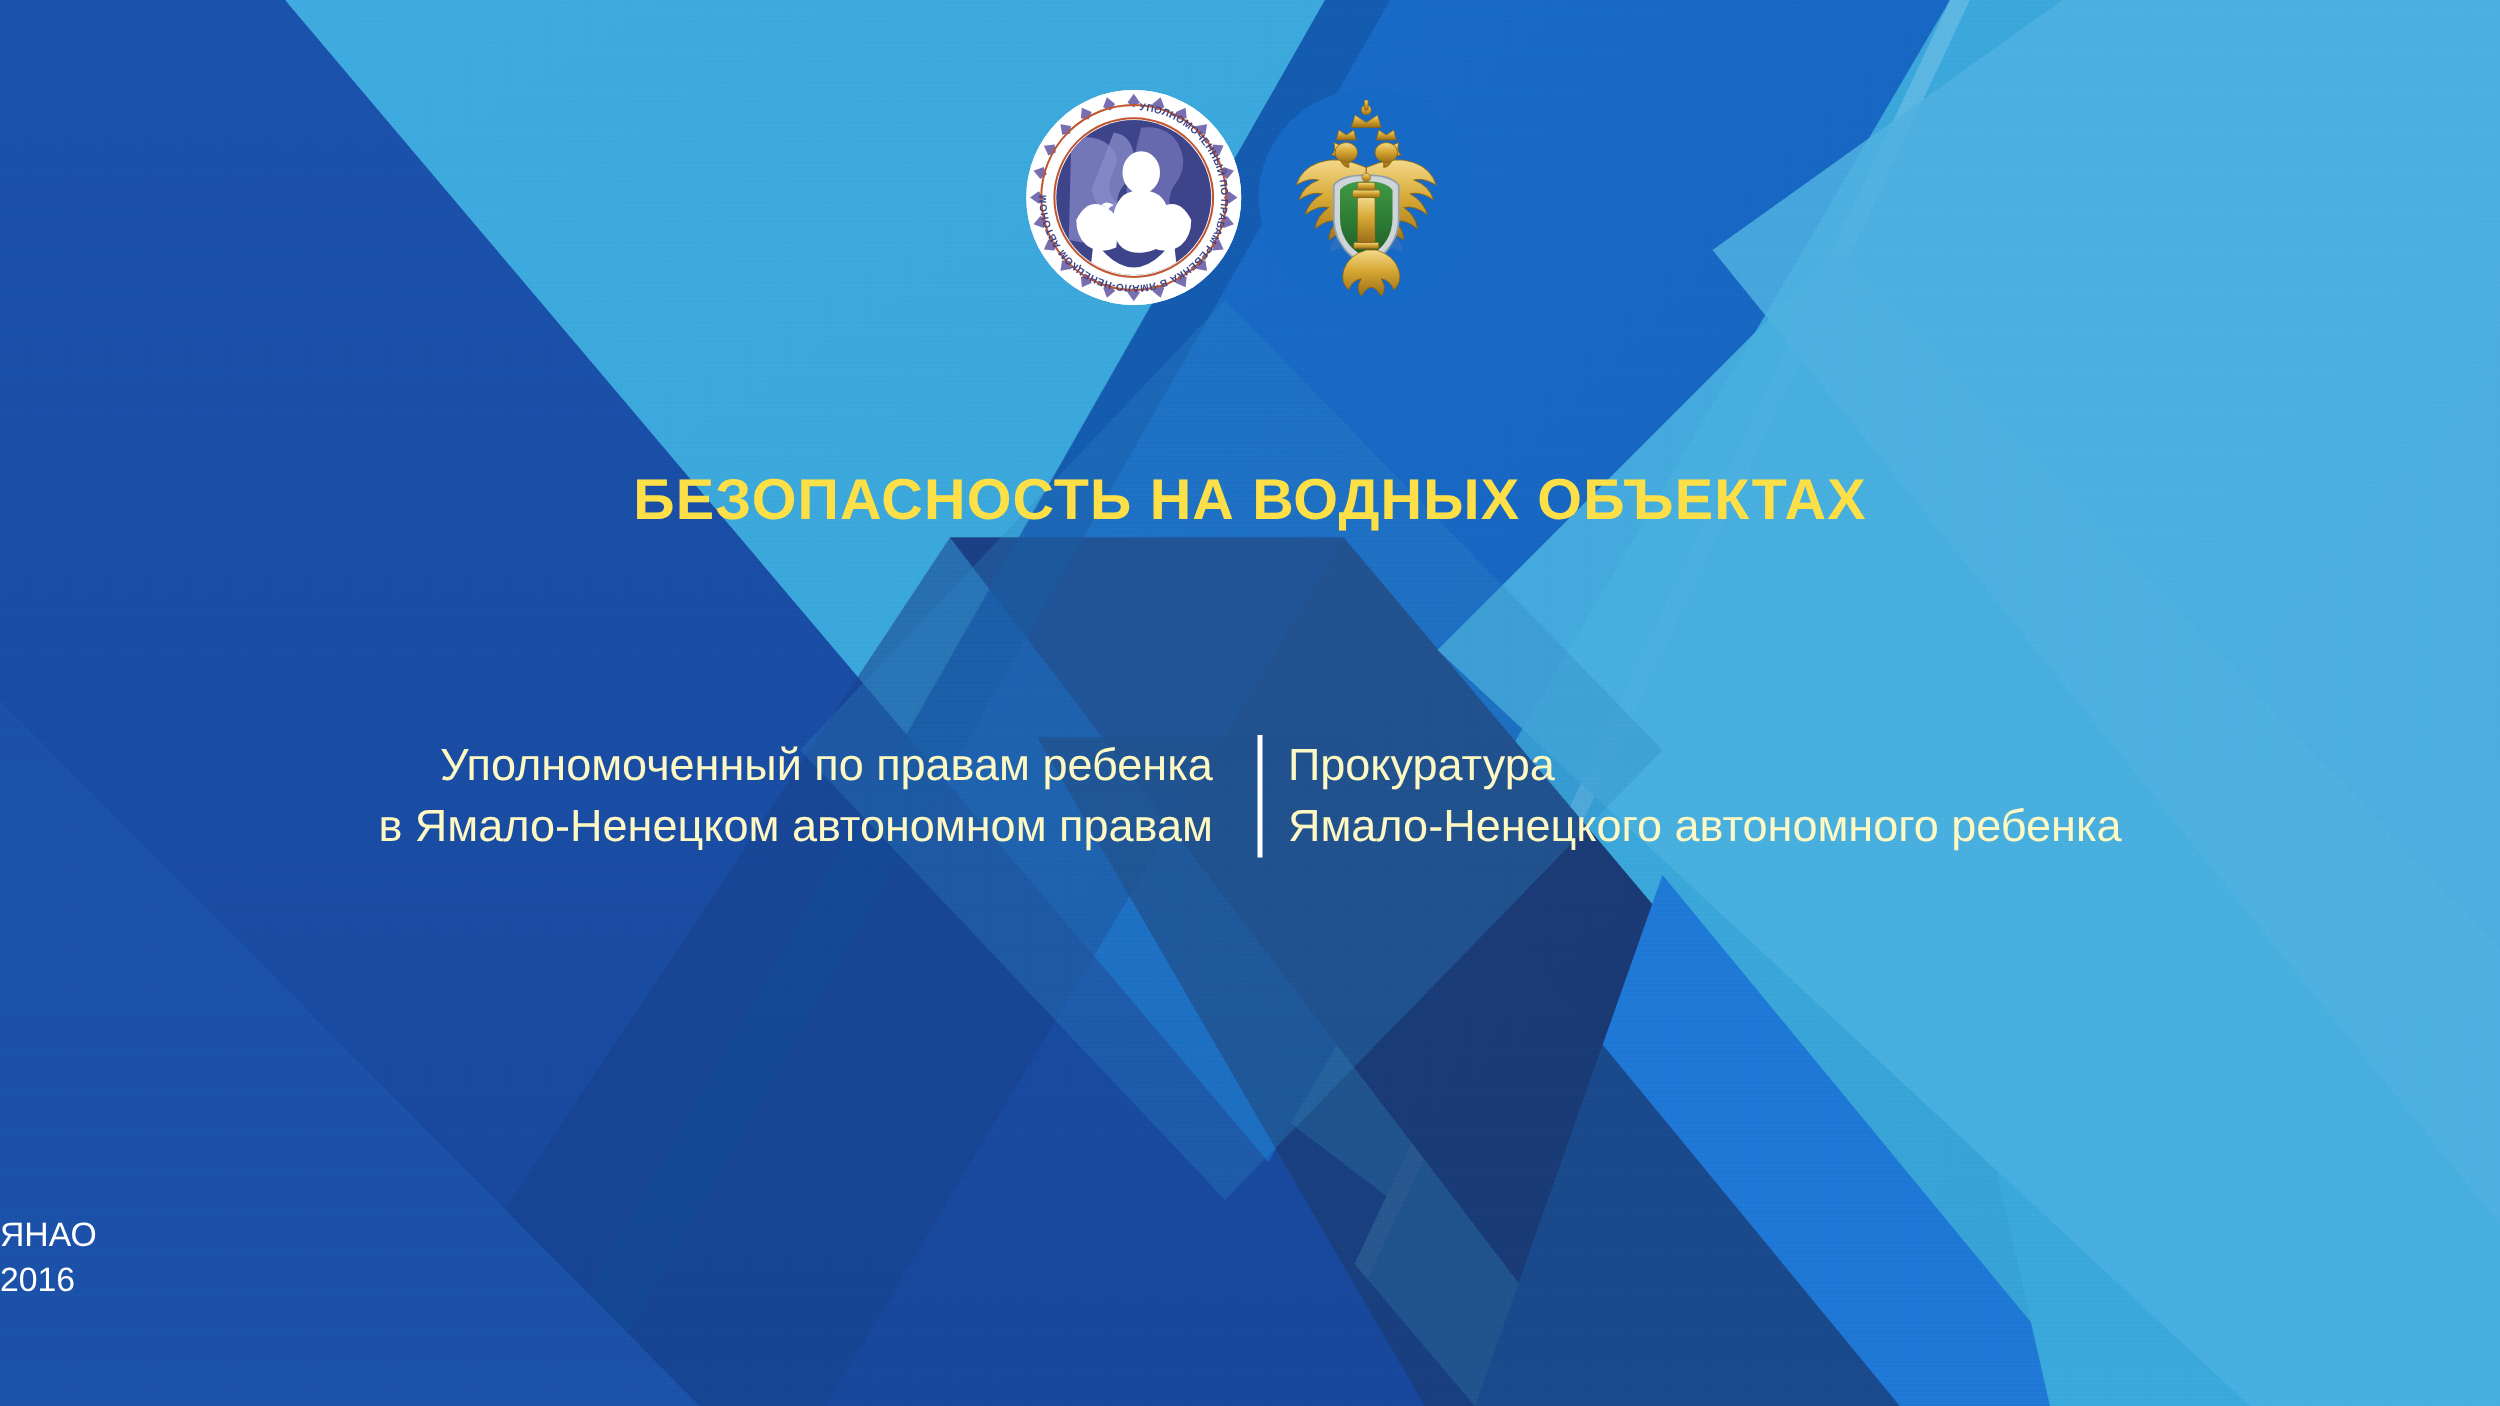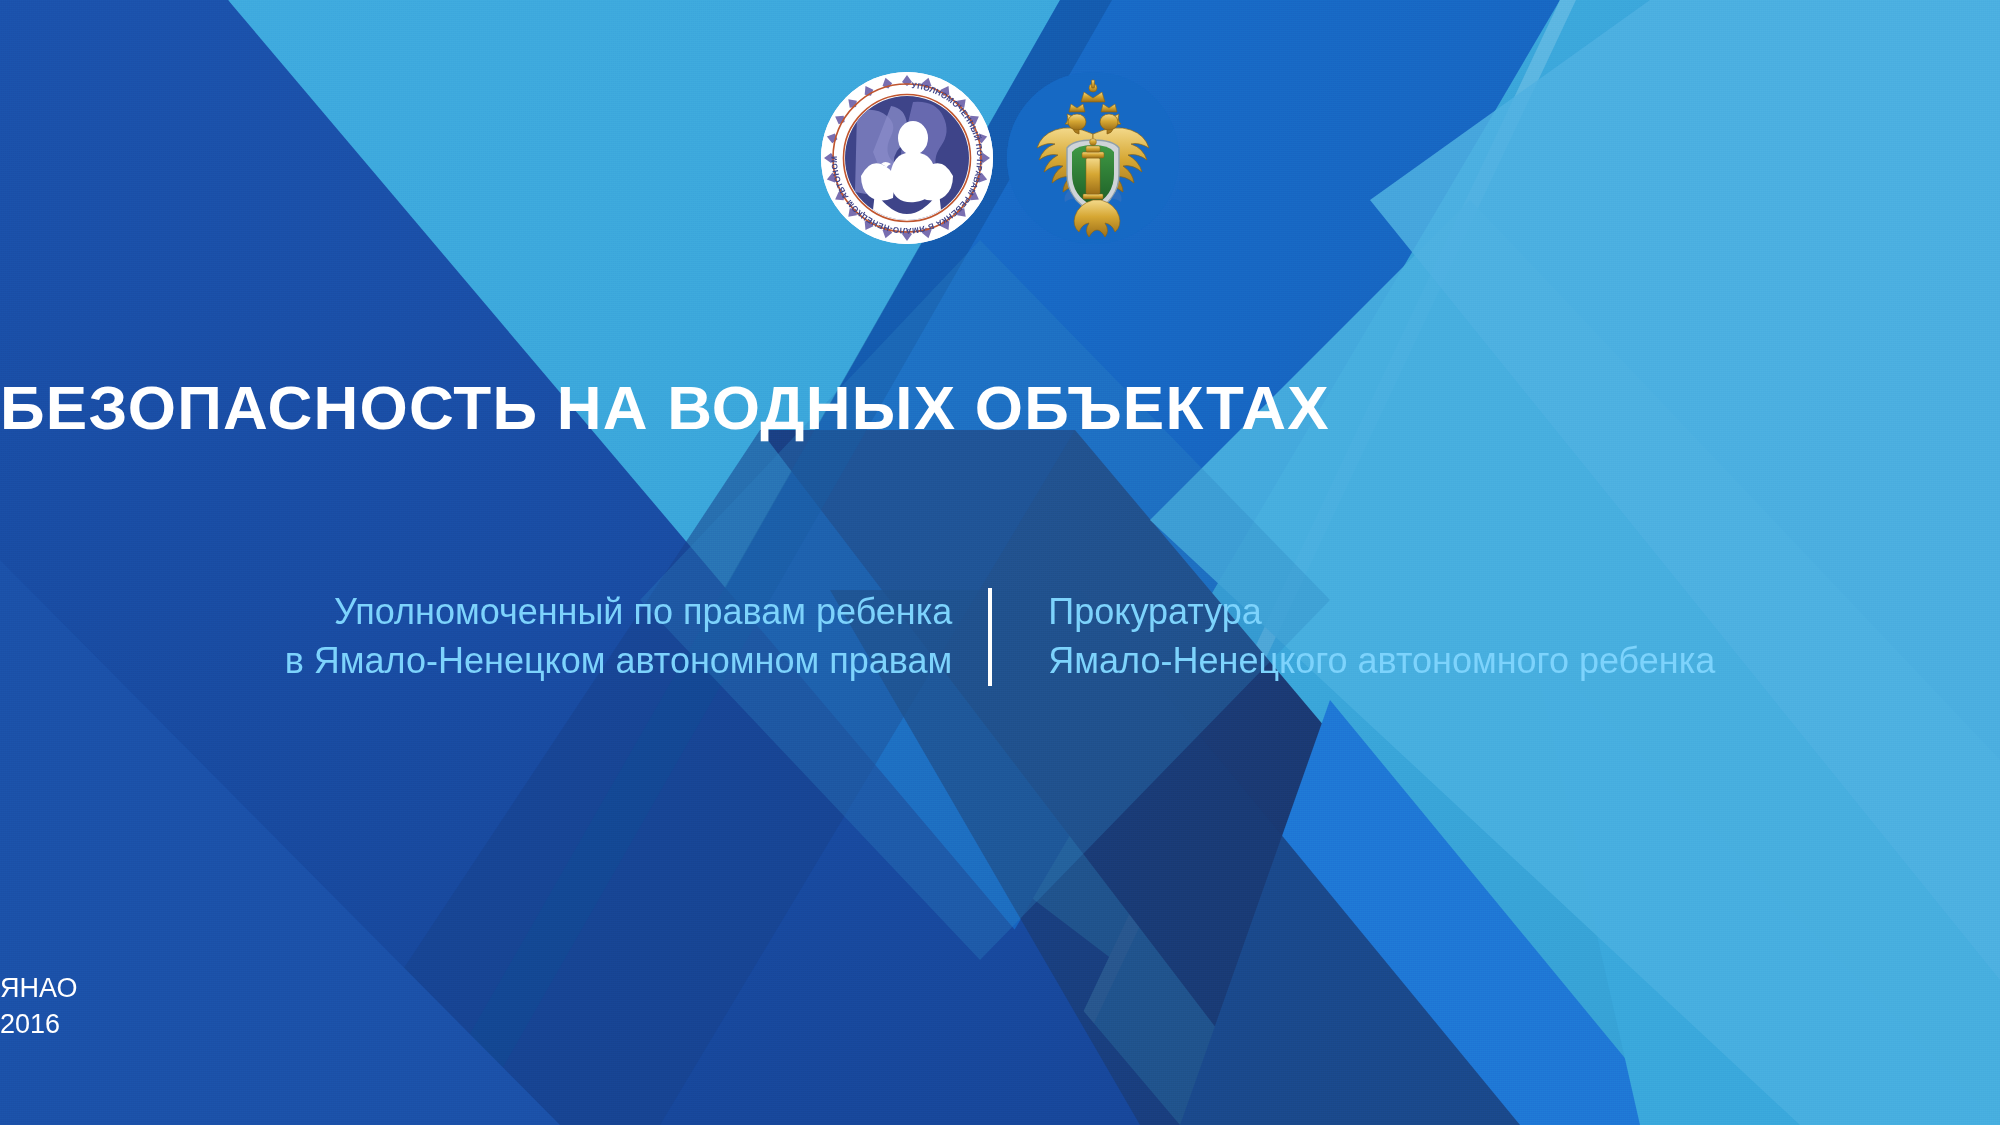--- a/index.html
+++ b/index.html
@@ -73,52 +73,53 @@
     display: flex;
     align-items: center;
     justify-content: center;
   }
 
   .title {
     position: absolute;
     top: 374px;
     left: 0;
     right: 0;
-    color: #ffffff;
-    font-size: 62px;
+    text-align: center;
+    color: #fde047;
+    font-size: 46px;
     font-weight: 700;
     letter-spacing: .02em;
     line-height: 1.1;
     white-space: nowrap;
   }
 
   .orgs {
     position: absolute;
     top: 588px;
     left: 0;
     right: 0;
     display: flex;
     justify-content: center;
     align-items: stretch;
     gap: 0;
   }
   .org {
-    color: #7dd3fc;
+    color: #fef9c3;
     font-size: 36px;
     font-weight: 400;
     line-height: 1.36;
     white-space: nowrap;
   }
   .org-left {
     text-align: right;
     padding-right: 36px;
   }
   .org-right {
     text-align: left;
-    padding-left: 56px;
+    padding-left: 20px;
   }
   .org-divider {
     width: 4px;
     background: #ffffff;
     flex: 0 0 auto;
     align-self: stretch;
   }
 
   .footer {
     position: absolute;

